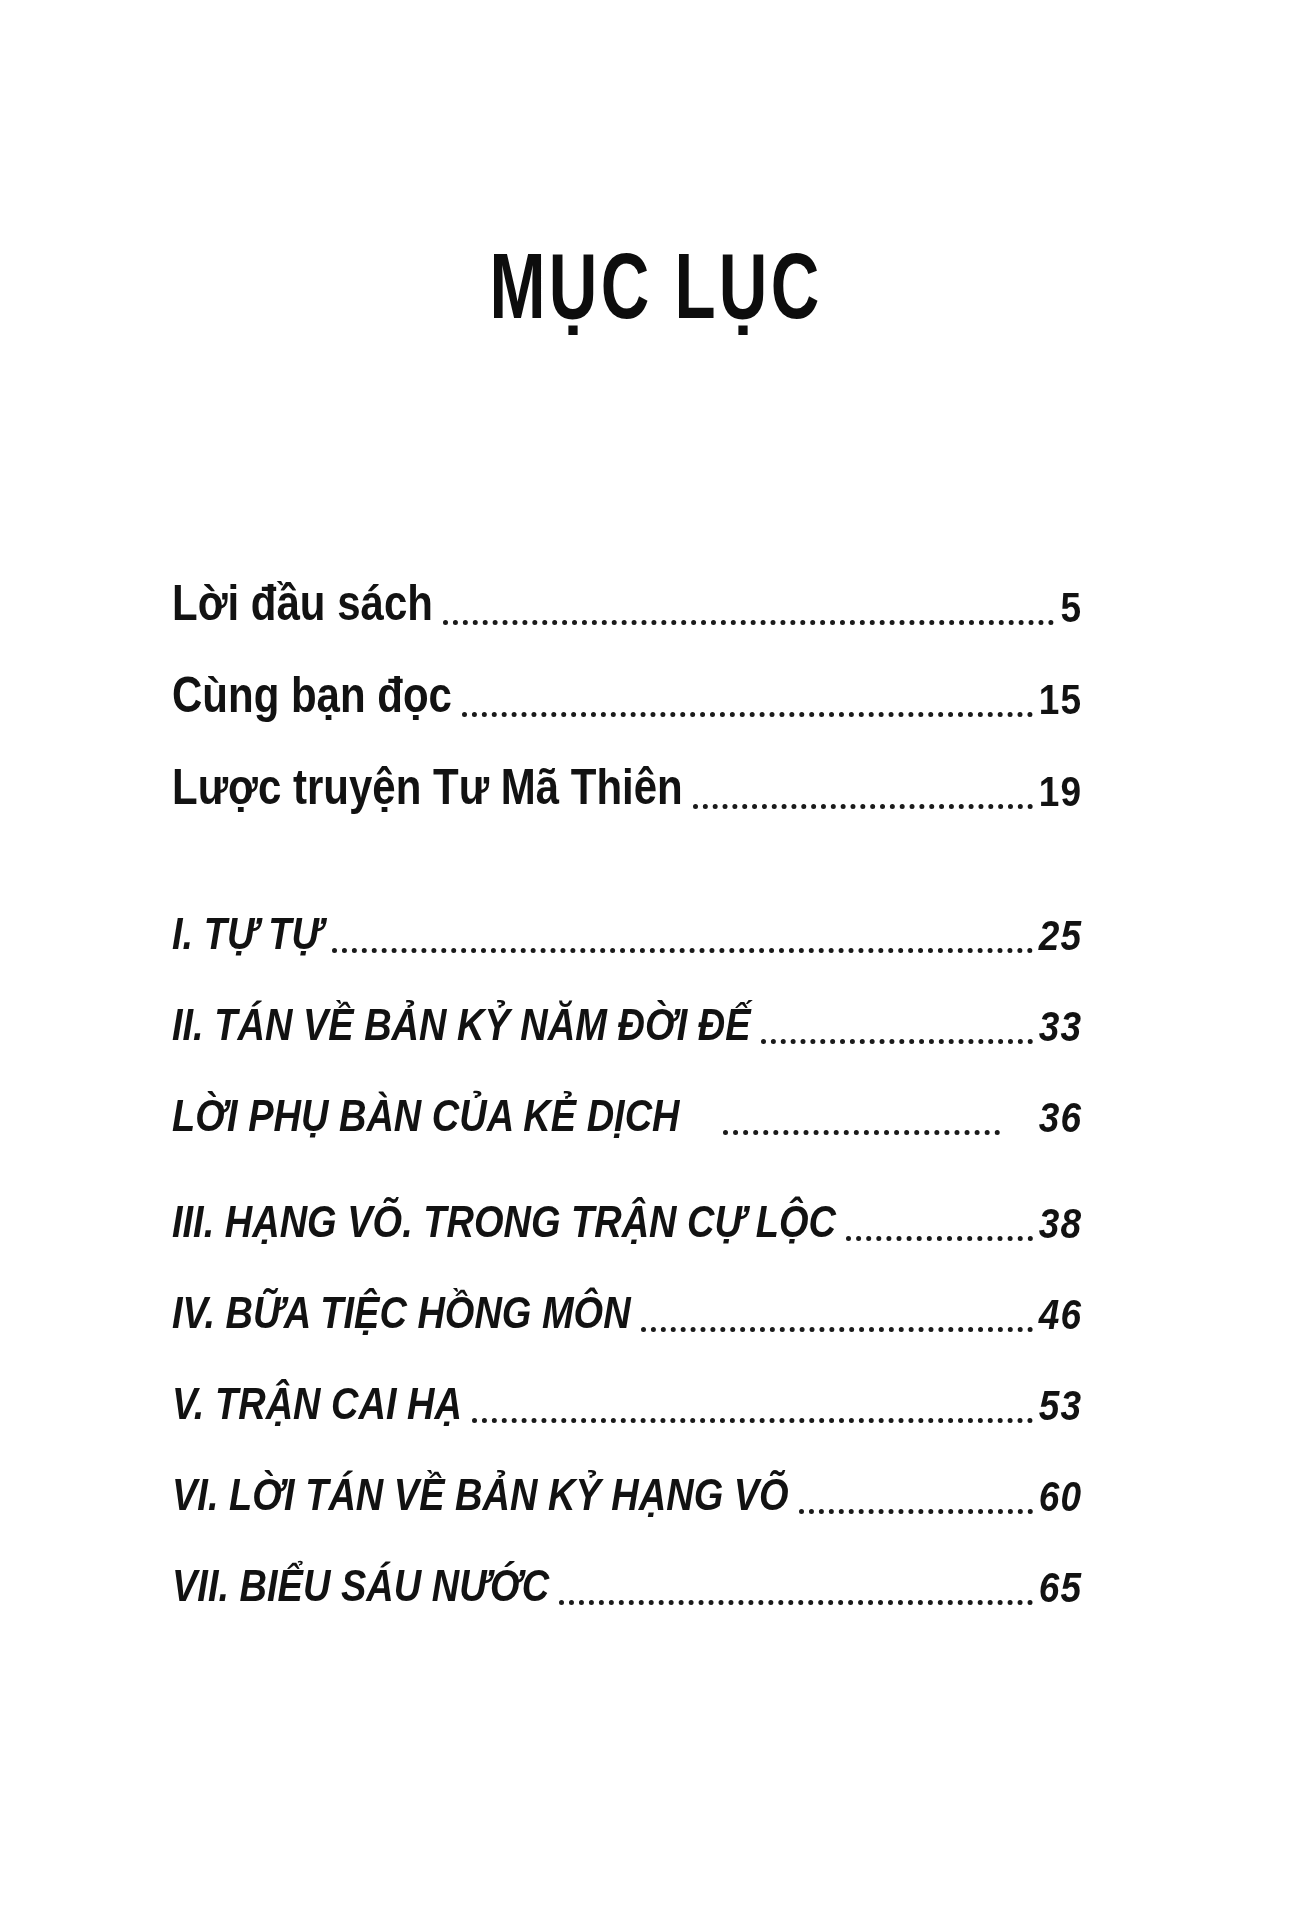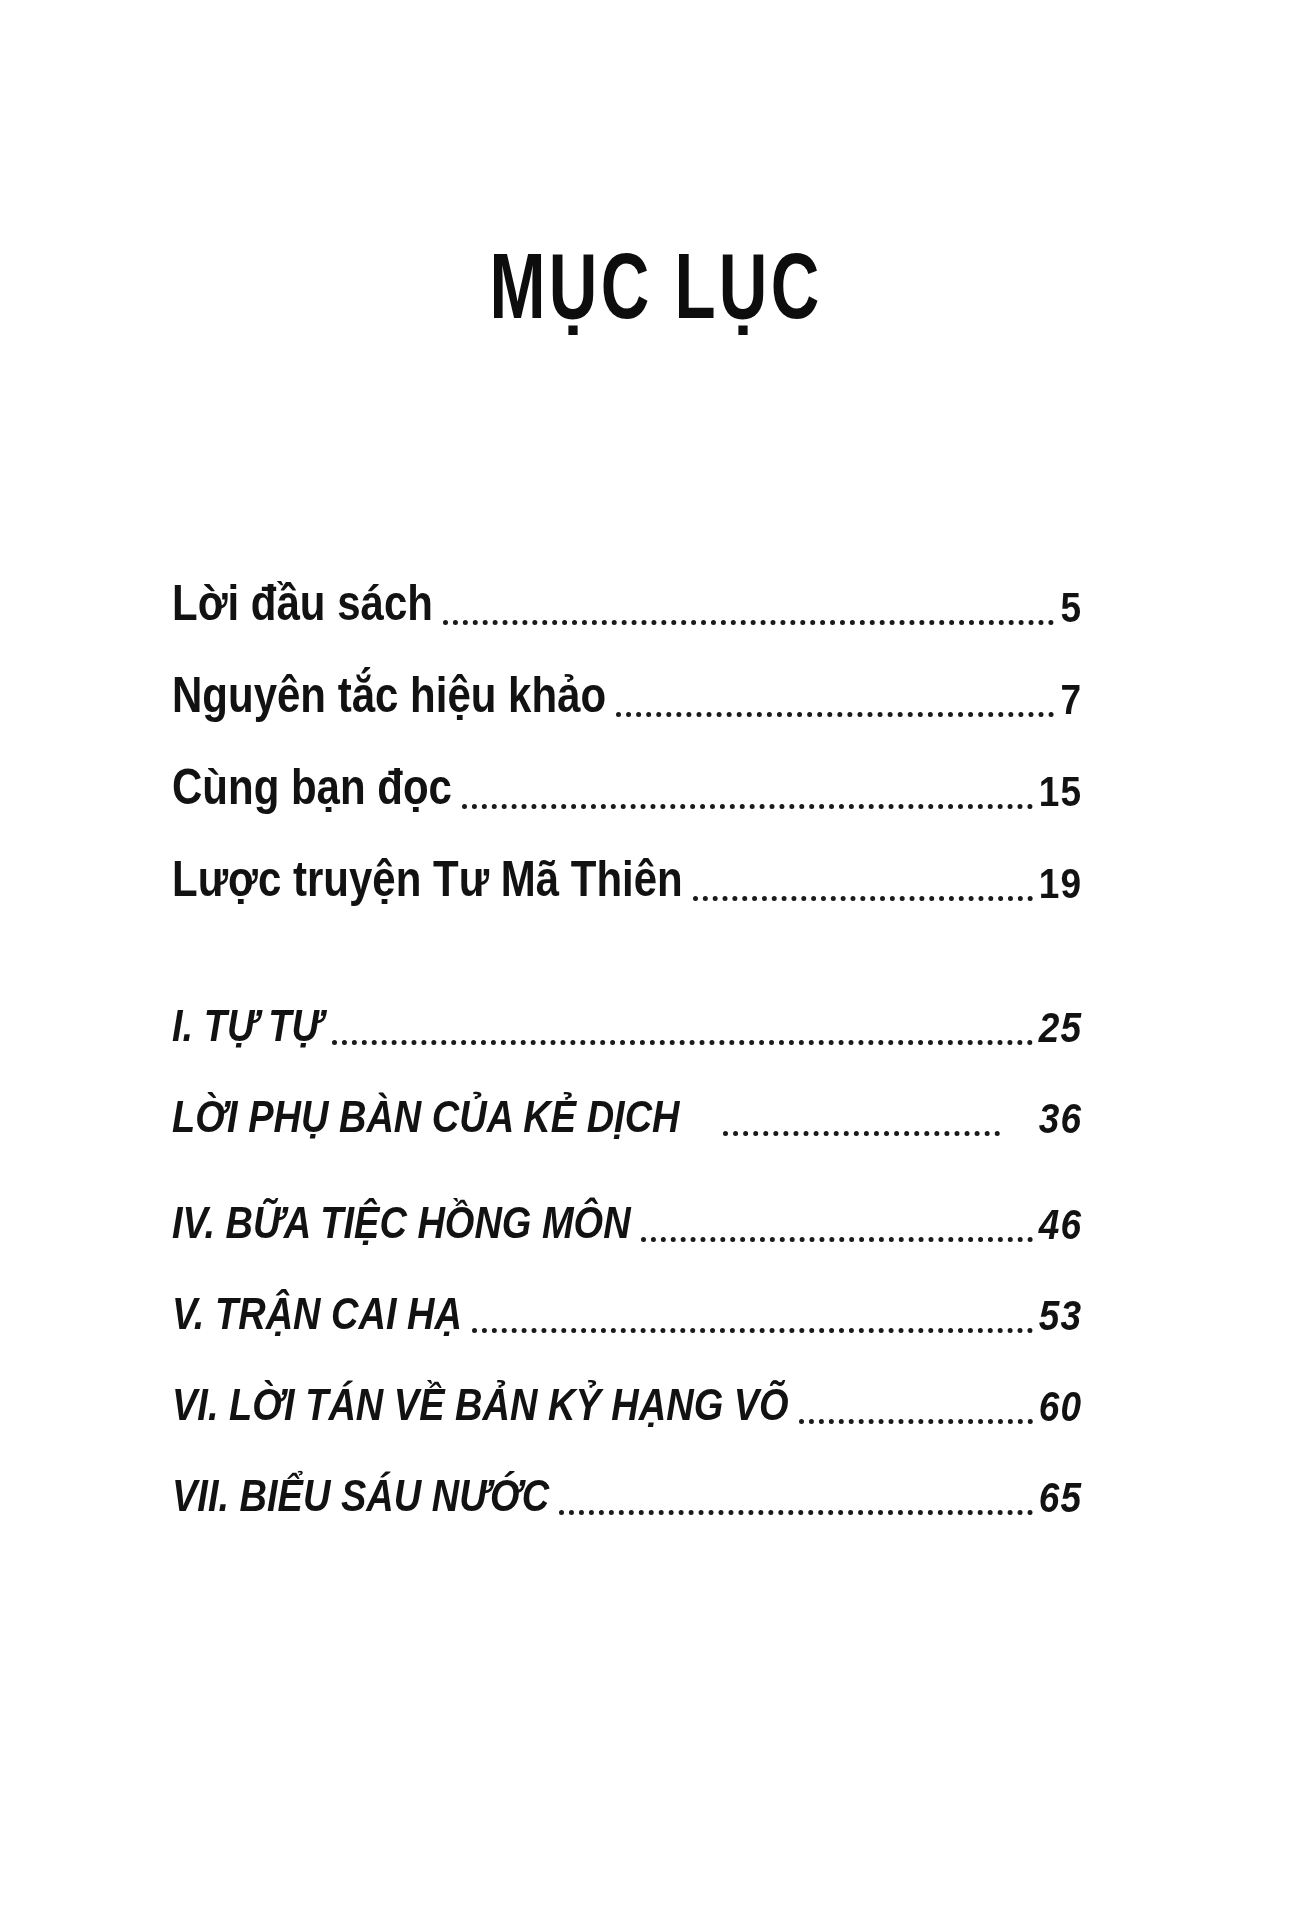--- a/index.html
+++ b/index.html
@@ -94,25 +94,20 @@
   <div class="toc">
 
     <div class="toc-front">
 
         <div class="toc-row">
           <span class="toc-label">Lời đầu sách</span>
           <span class="toc-leader"></span>
           <span class="toc-page">5</span>
         </div>
 
-        <div class="toc-row">
-          <span class="toc-label">Nguyên tắc hiệu khảo</span>
-          <span class="toc-leader"></span>
-          <span class="toc-page">7</span>
-        </div>
 
         <div class="toc-row">
           <span class="toc-label">Cùng bạn đọc</span>
           <span class="toc-leader"></span>
           <span class="toc-page">15</span>
         </div>
 
         <div class="toc-row">
           <span class="toc-label">Lược truyện Tư Mã Thiên</span>
           <span class="toc-leader"></span>
@@ -121,27 +116,37 @@
       </div>
 
     <div class="toc-chapters">
 
         <div class="toc-row">
           <span class="toc-label">I. TỰ TỰ</span>
           <span class="toc-leader"></span>
           <span class="toc-page">25</span>
         </div>
 
+        <div class="toc-row">
+          <span class="toc-label">II. TÁN VỀ BẢN KỶ NĂM ĐỜI ĐẾ</span>
+          <span class="toc-leader"></span>
+          <span class="toc-page">33</span>
+        </div>
 
         <div class="toc-row emphasis">
           <span class="toc-label">LỜI PHỤ BÀN CỦA KẺ DỊCH</span>
           <span class="toc-leader"></span>
           <span class="toc-page">36</span>
         </div>
 
+        <div class="toc-row">
+          <span class="toc-label">III. HẠNG VÕ. TRONG TRẬN CỰ LỘC</span>
+          <span class="toc-leader"></span>
+          <span class="toc-page">38</span>
+        </div>
 
         <div class="toc-row">
           <span class="toc-label">IV. BỮA TIỆC HỒNG MÔN</span>
           <span class="toc-leader"></span>
           <span class="toc-page">46</span>
         </div>
 
         <div class="toc-row">
           <span class="toc-label">V. TRẬN CAI HẠ</span>
           <span class="toc-leader"></span>

